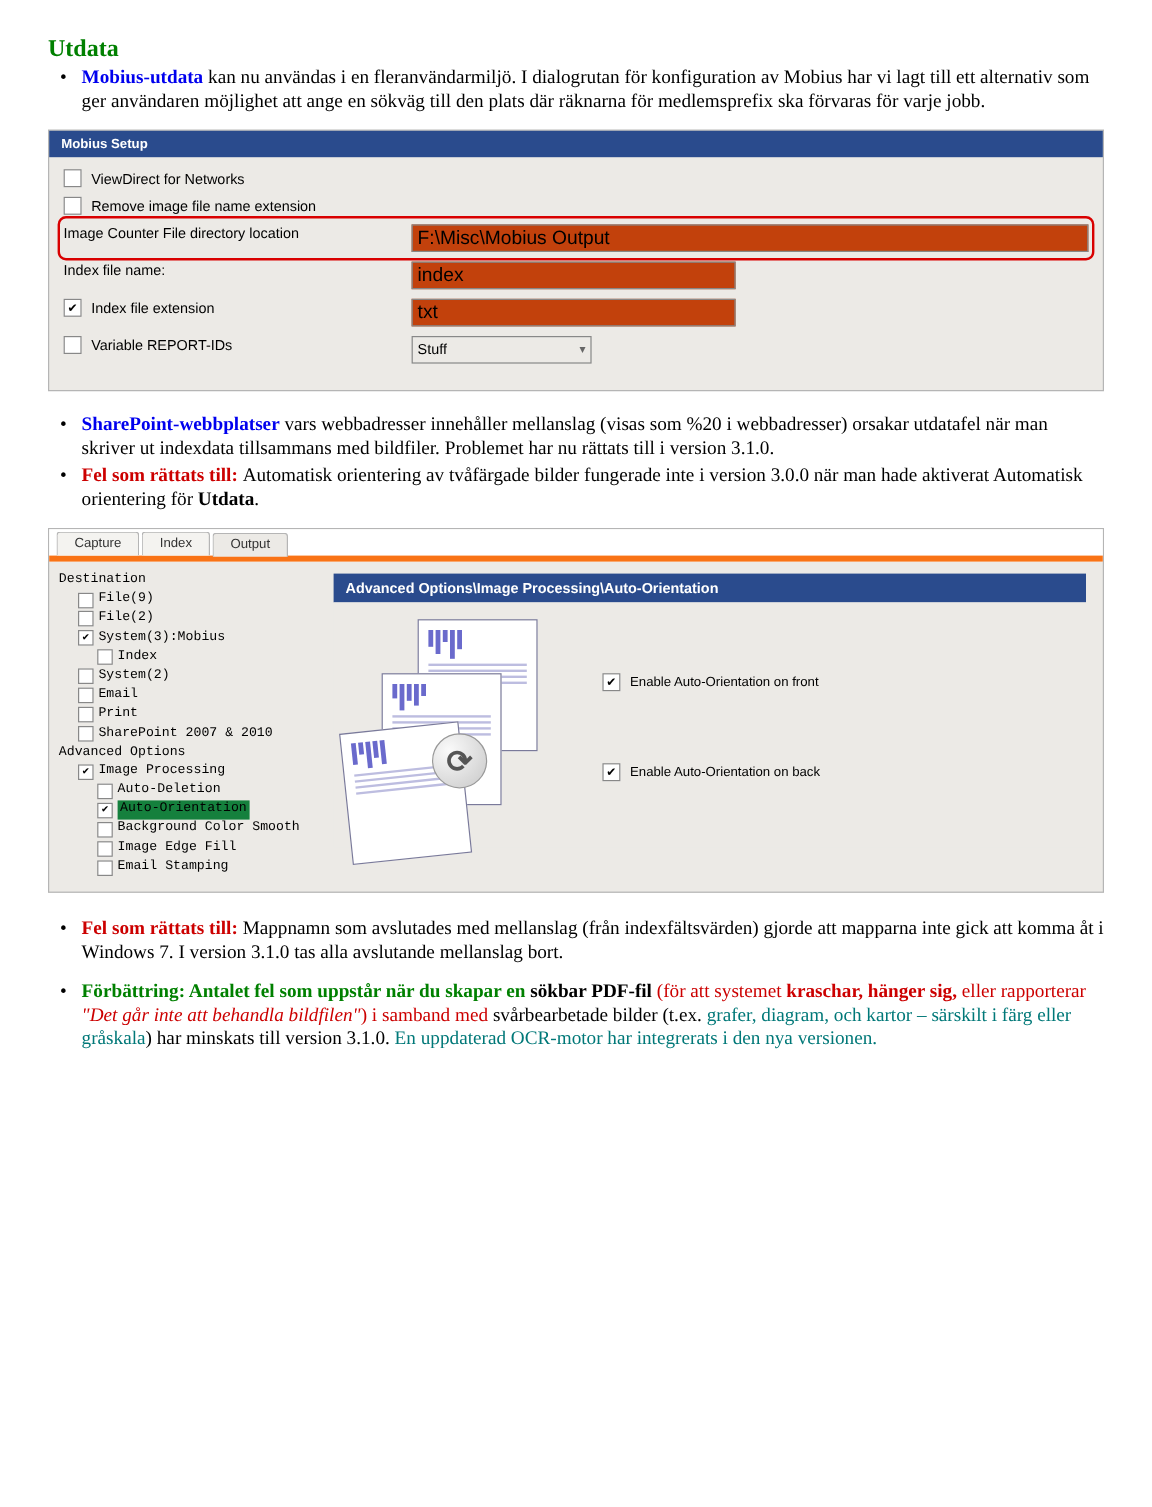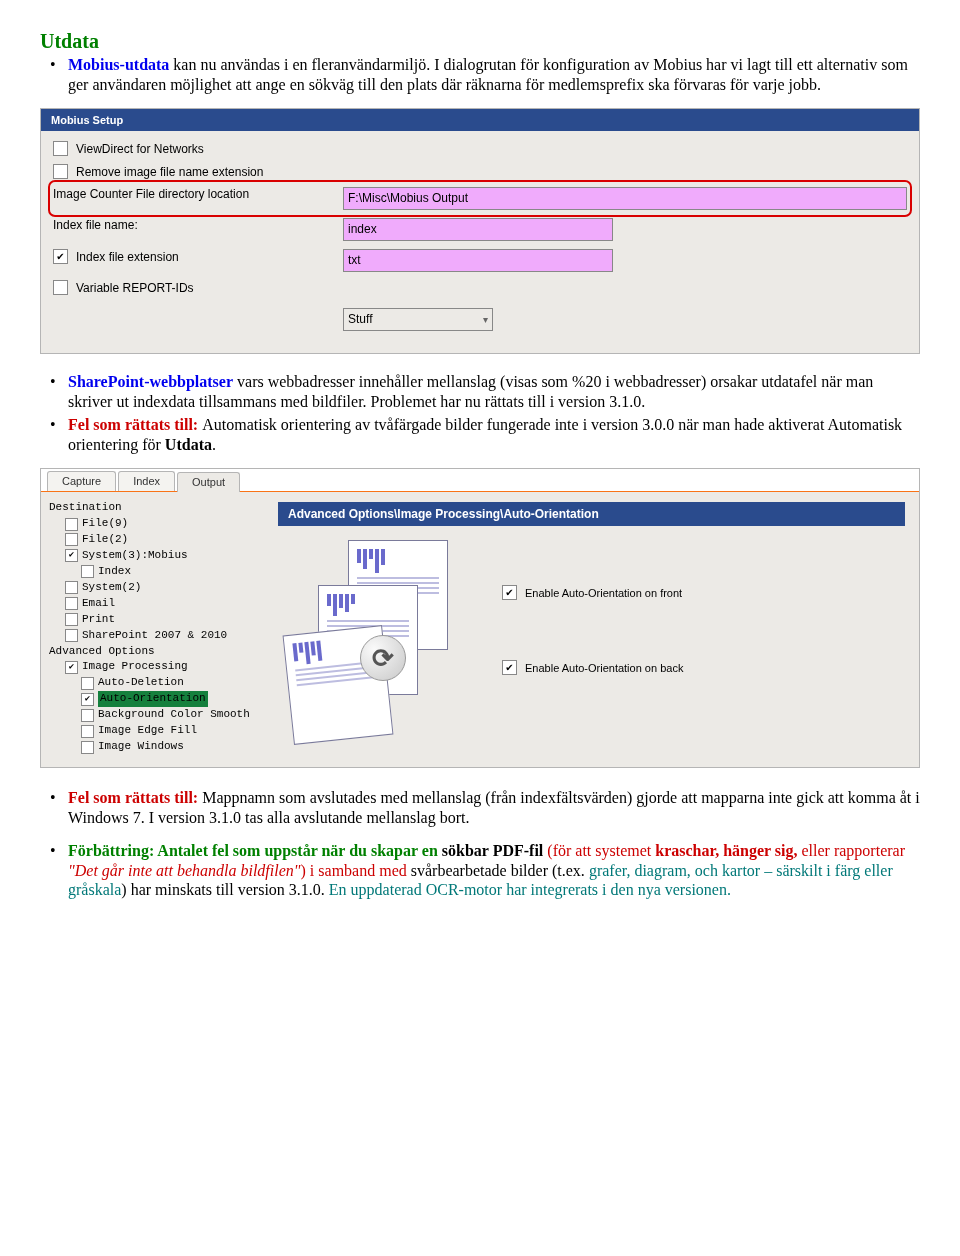--- a/index.html
+++ b/index.html
@@ -78,38 +78,37 @@
     background: #fff;
     margin-right: 8px;
     display: inline-flex;
     align-items: center;
     justify-content: center;
     font-size: 10px;
     color: #000;
   }
   .txt-in {
     flex: 1;
-    background: #f0abfc;
+    background: #c2410c;
     border: 1px solid #888;
     padding: 2px 4px;
-    font-size: 12px;
+    font-size: 16px;
     font-family: Tahoma, Arial, sans-serif;
     height: 17px;
     line-height: 17px;
   }
   .sel {
     width: 140px;
     background: #eceae6;
     border: 1px solid #888;
     padding: 2px 4px;
     font-size: 12px;
     position: relative;
     height: 17px;
     line-height: 17px;
-    margin-top: 28px;
   }
   .sel::after {
     content: "▾";
     position: absolute;
     right: 4px;
     top: 2px;
     font-size: 10px;
     color: #666;
   }
   .hl-row {
@@ -125,21 +124,21 @@
     font-family: Tahoma, Arial, sans-serif;
     font-size: 11px;
     background: #eceae6;
     position: relative;
   }
   .tabs {
     display: flex;
     align-items: flex-end;
     background: #fff;
     padding: 2px 6px 0 6px;
-    border-bottom: 1px solid #f97316;
+    border-bottom: 5px solid #f97316;
   }
   .tab {
     padding: 3px 14px 4px 14px;
     font-size: 11px;
     color: #333;
     background: #f4f3f0;
     border: 1px solid #b5b5b5;
     border-bottom: none;
     margin-right: 2px;
     border-radius: 3px 3px 0 0;
@@ -385,21 +384,21 @@
       <div class="tree-item ind2">
           <span class="tchk"></span>
           <span class="lbl">Background Color Smooth</span>
         </div>
       <div class="tree-item ind2">
           <span class="tchk"></span>
           <span class="lbl">Image Edge Fill</span>
         </div>
       <div class="tree-item ind2">
           <span class="tchk"></span>
-          <span class="lbl">Image Windows</span>
+          <span class="lbl">Email Stamping</span>
         </div>
     </div>
     <div class="right-pane">
       <div class="pane-title">Advanced Options\Image Processing\Auto-Orientation</div>
       <div class="pane-body">
         <div class="doc-stack">
           <div class="page p1">
             <div class="bars">
                 <div class="bar" style="height:14px"></div>
                 <div class="bar" style="height:20px"></div>

